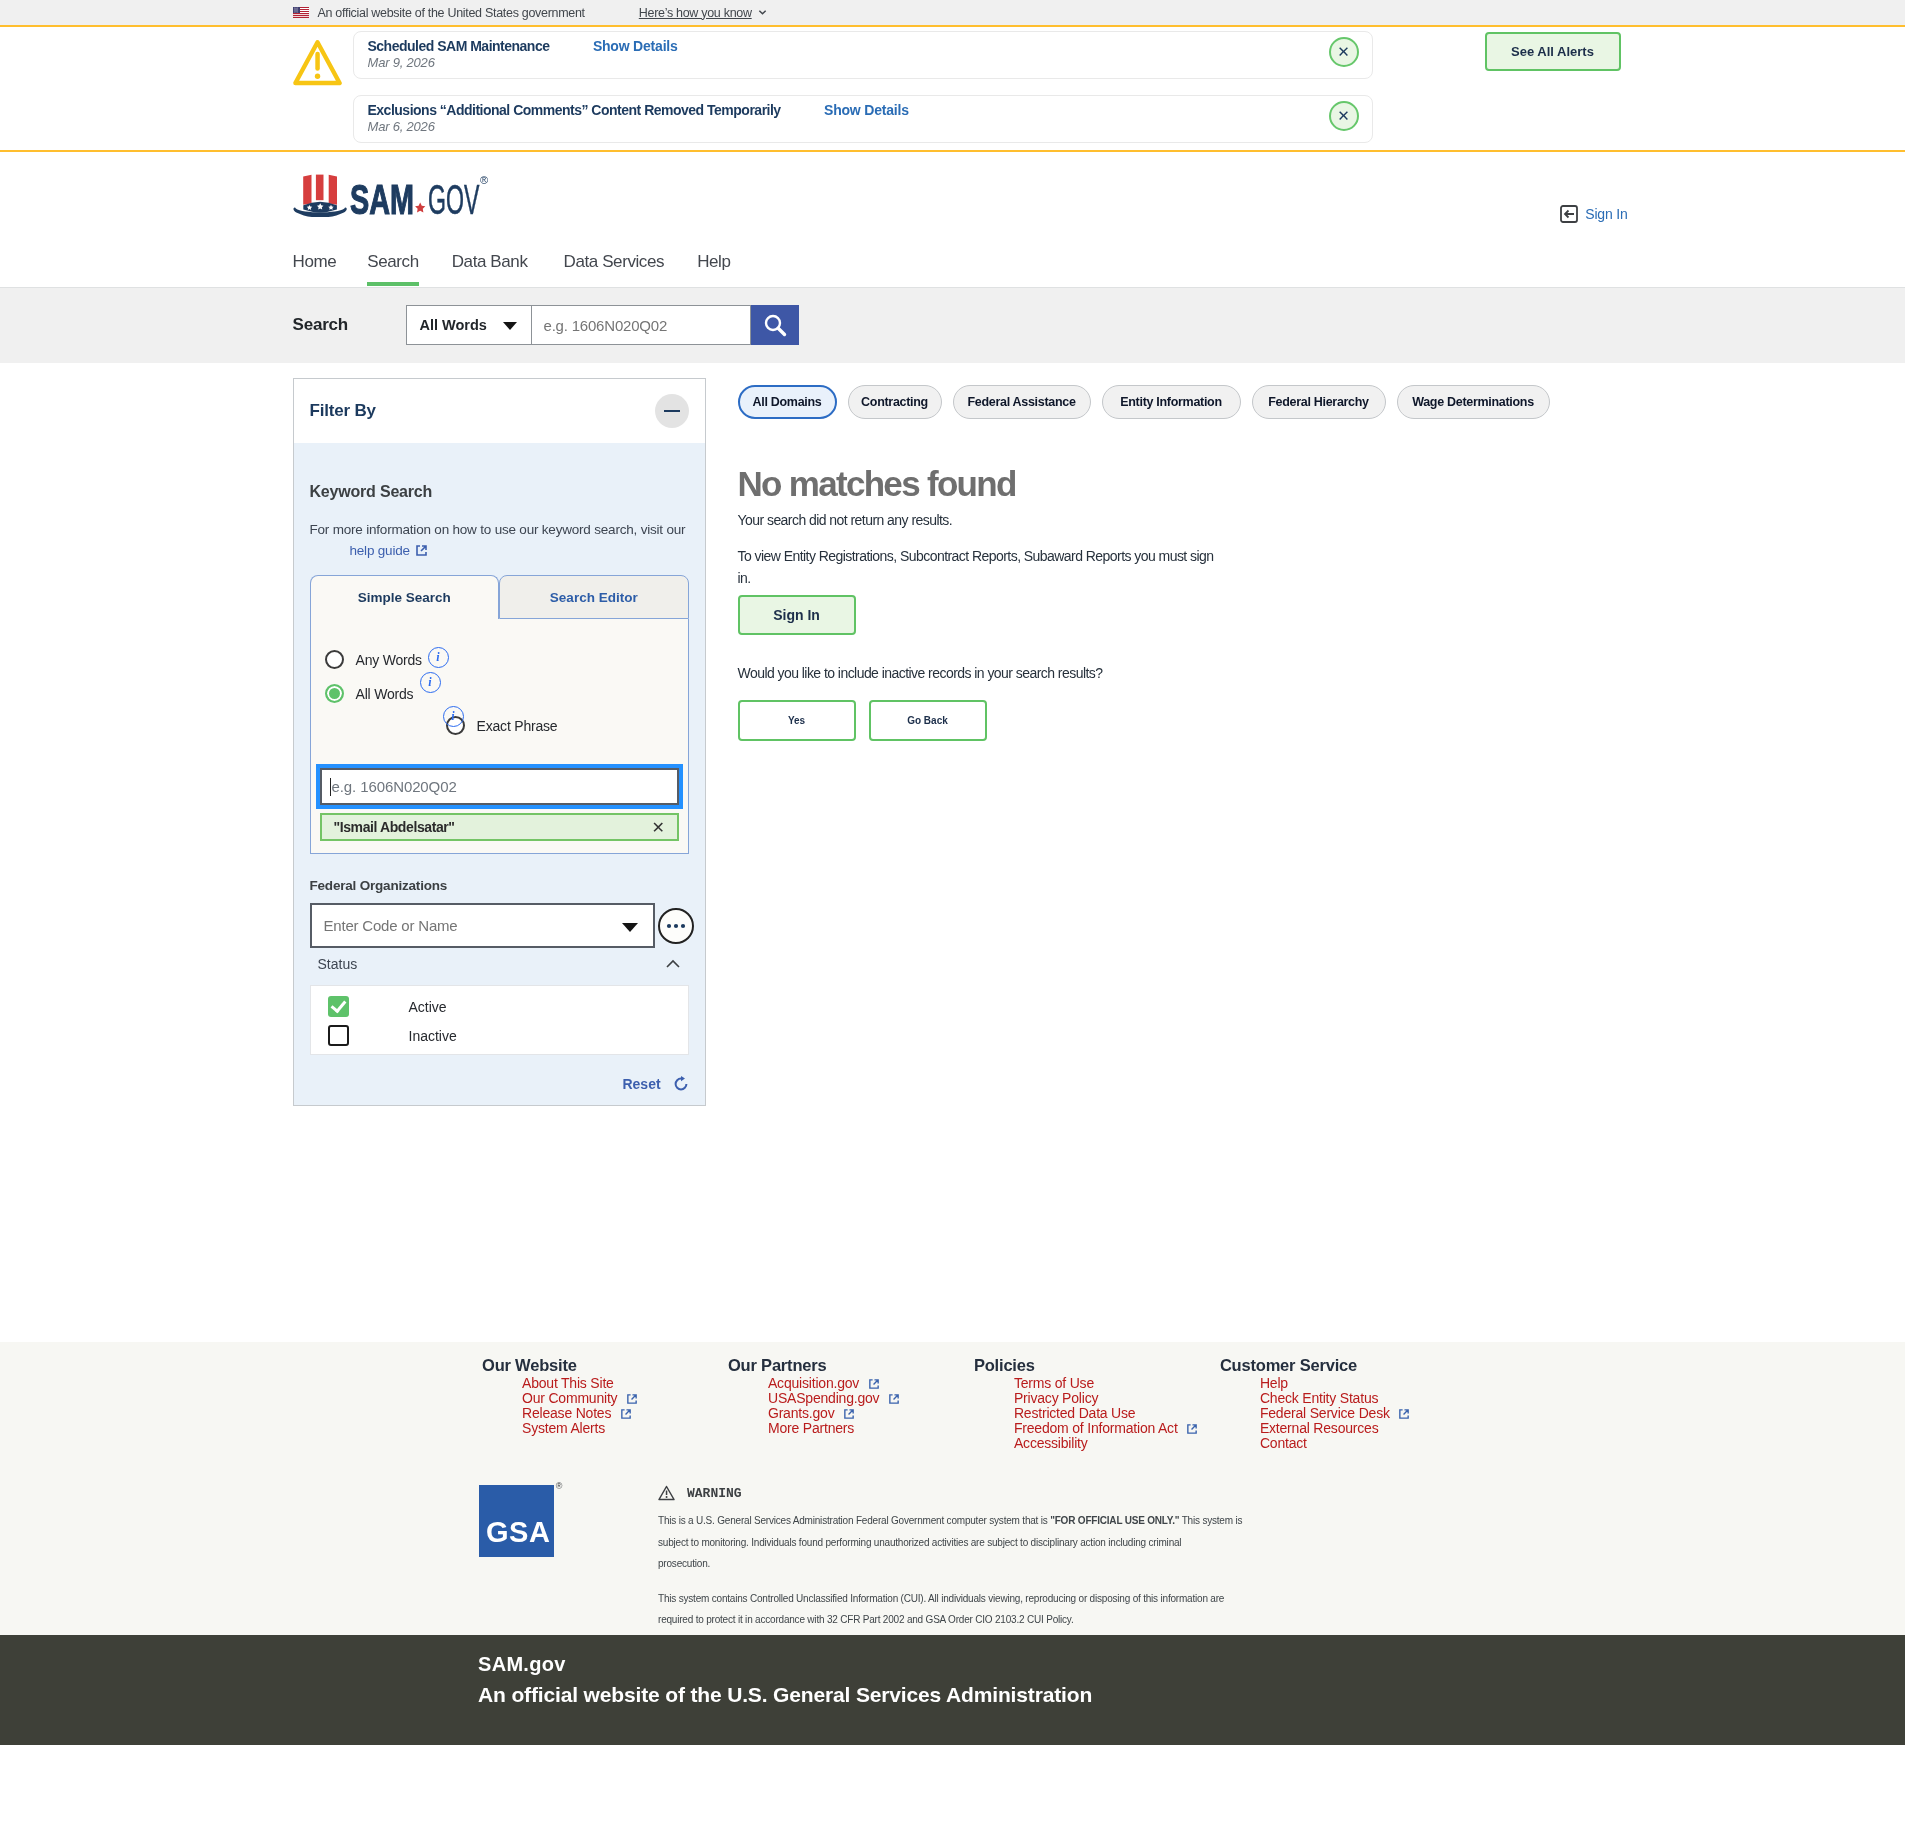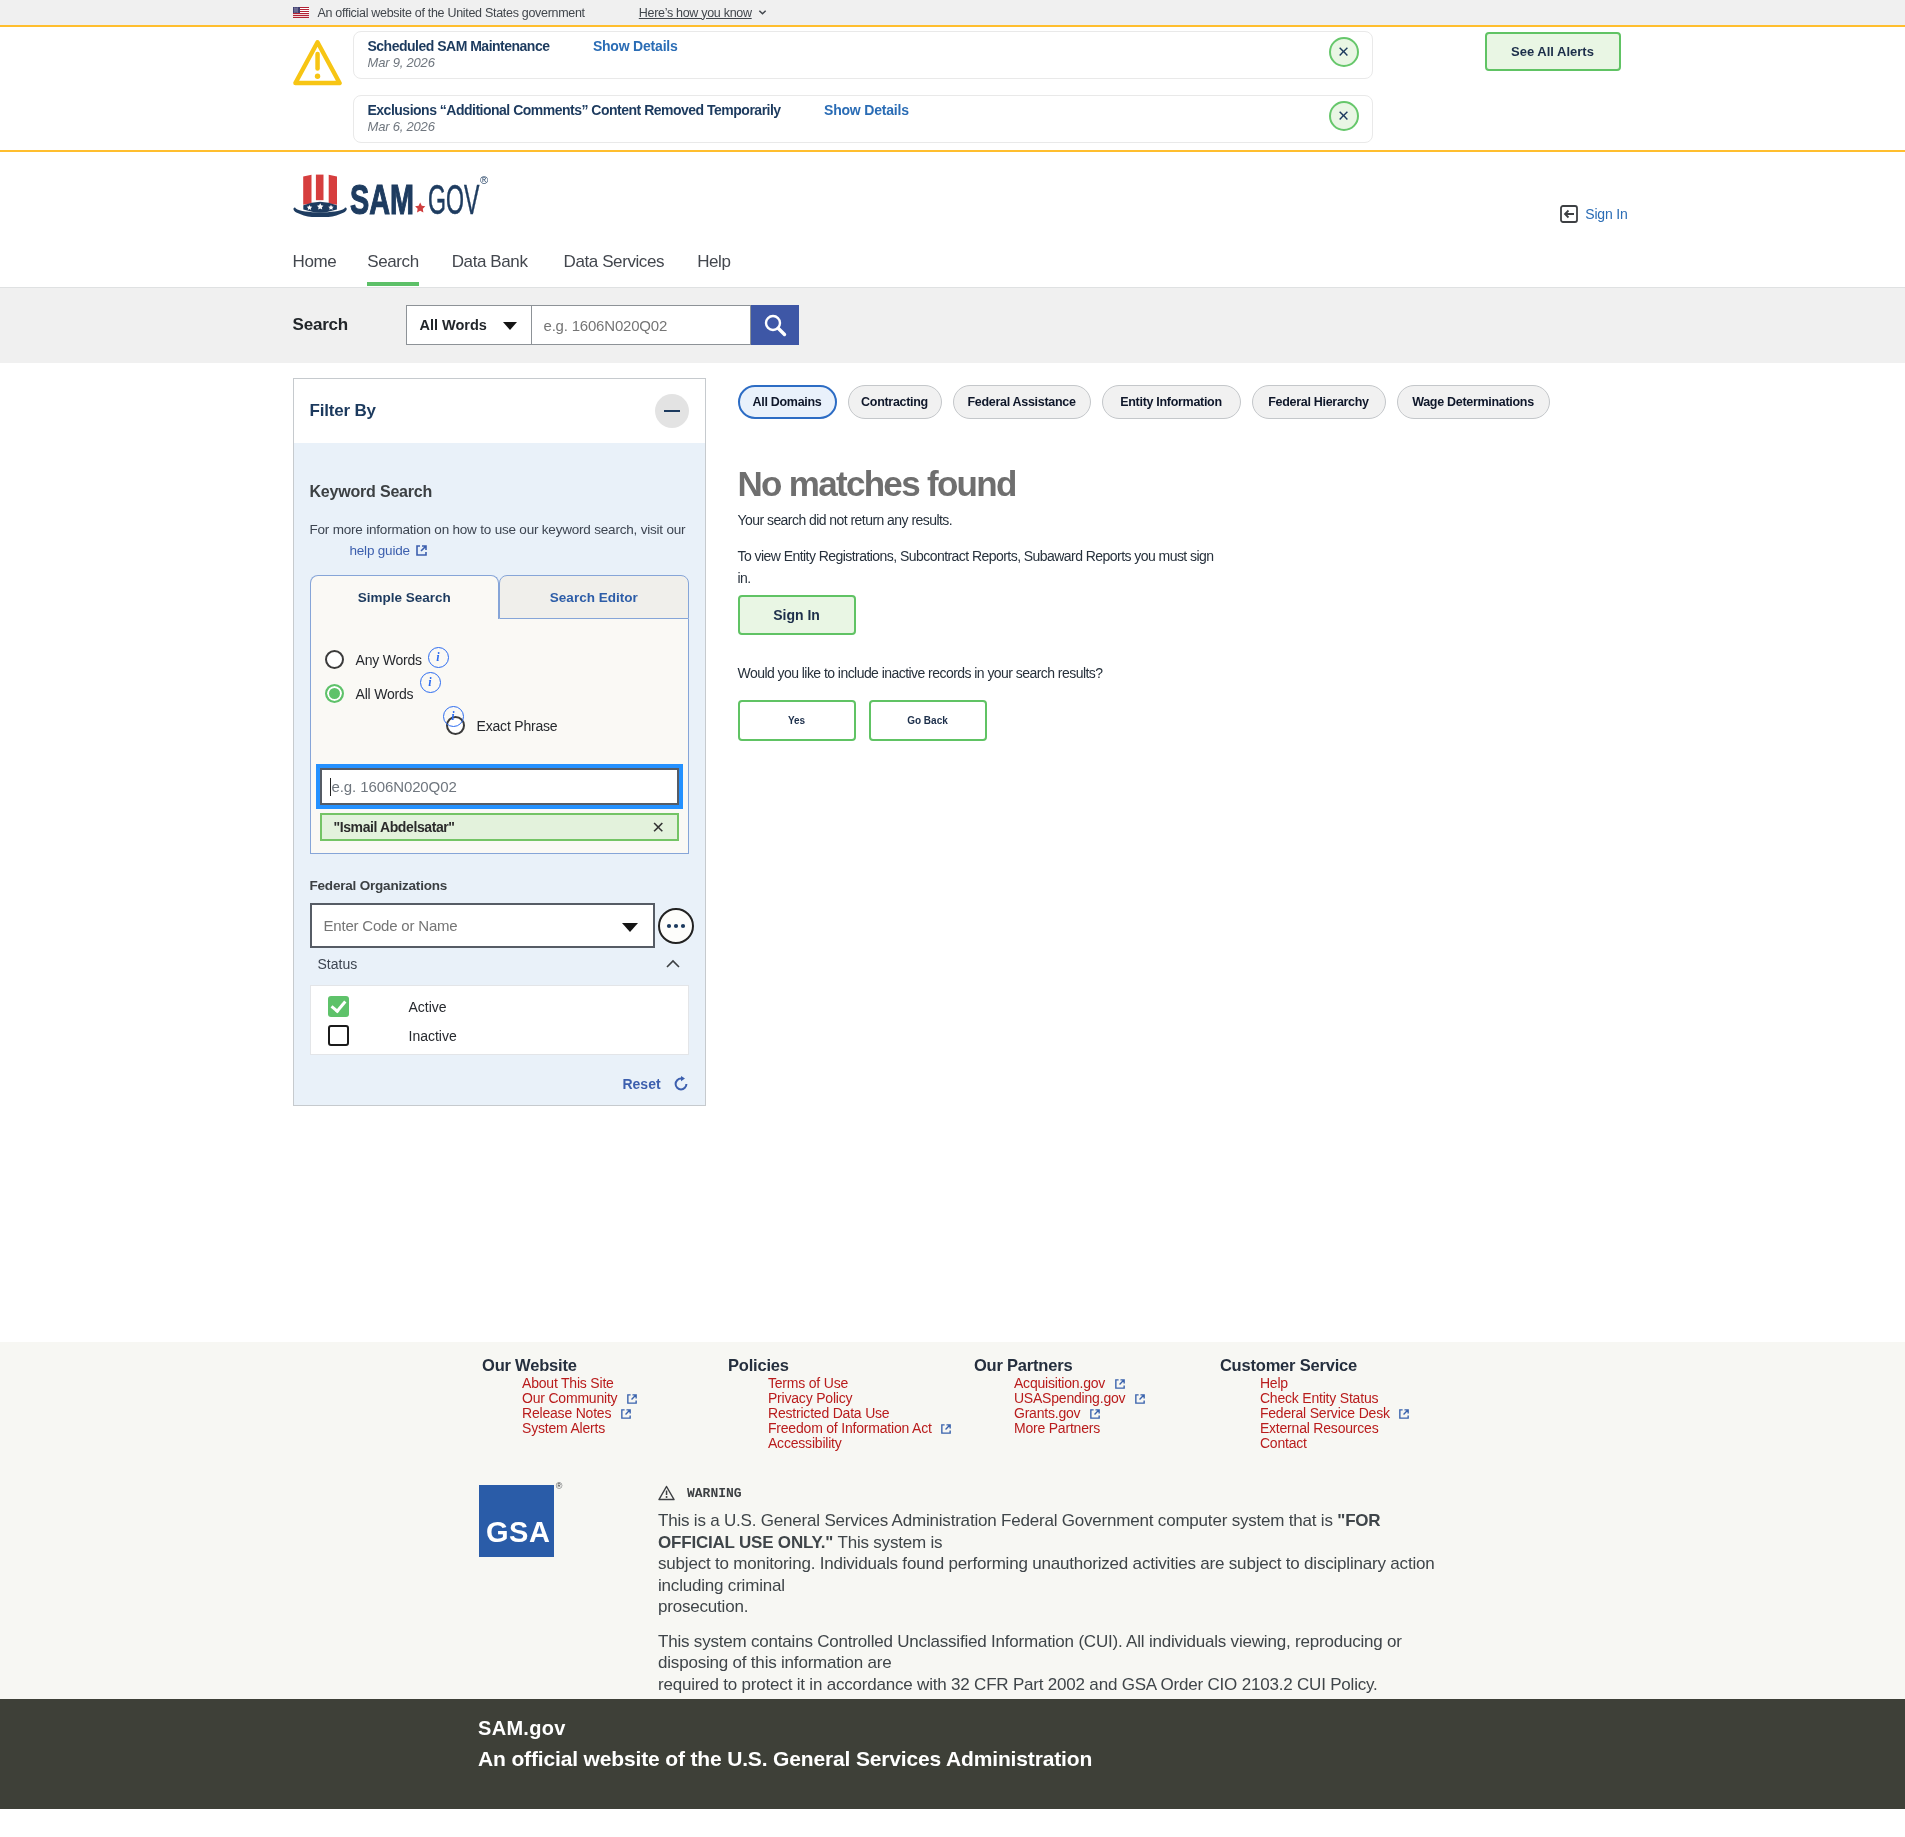--- a/index.html
+++ b/index.html
@@ -130,21 +130,21 @@
 .f-col { width:247px; }
 .f-col h4 { font-size:16.5px; font-weight:bold; color:#252f3e; letter-spacing:-0.2px; margin-bottom:2px; line-height:18px; }
 .f-col a { display:block; font-size:14px; color:#b91c1c; line-height:15px; letter-spacing:-0.2px; }
 .gsa-row { display:flex; padding:34px 0 0; }
 .gsa-logo { flex:none; width:75px; height:72px; background:#2a5ca8; color:#fff; position:relative; margin-left:1px; }
 .gsa-logo span { position:absolute; left:7px; bottom:8px; font-size:29px; font-weight:bold; letter-spacing:0.5px; }
 .gsa-logo .r { position:absolute; left:auto; right:-9px; top:-4px; color:#3d4043; font-size:9px; font-weight:normal; }
 .warn-block { margin-left:104px; width:790px; }
 .warn-h { font-family:"Liberation Mono",monospace; font-size:13px; font-weight:bold; color:#3d4043; display:flex; align-items:center; }
 .warn-h svg { margin-right:12px; }
-.warn-p { margin-top:9px; font-size:17px; line-height:21.5px; color:#3f4549; letter-spacing:-0.2px; }
+.warn-p { margin-top:9px; font-size:10px; line-height:21.5px; color:#3f4549; letter-spacing:-0.2px; }
 .warn-p + .warn-p { margin-top:13px; }
 
 
 .identifier { background:#3e4038; height:110px; }
 .identifier .inner { width:962px; margin-left:478px; padding-top:18px; }
 .id-1 { font-size:20px; font-weight:bold; color:#fff; letter-spacing:0.3px; line-height:23px; }
 .id-2 { margin-top:6px; font-size:21px; font-weight:bold; color:#fff; letter-spacing:-0.15px; line-height:25px; }
 </style>
 </head>
 <body>
@@ -367,45 +367,45 @@
               <path d="M5 2 H2 V11 H11 V8" fill="none" stroke="#3a63ad" stroke-width="1.5"></path>
               <path d="M7 2 H11 V6 M11 2 L6 7" fill="none" stroke="#3a63ad" stroke-width="1.5"></path>
             </svg></a>
         <a href="#">Release Notes <svg class="ext" width="12" height="12" viewBox="0 0 13 13">
               <path d="M5 2 H2 V11 H11 V8" fill="none" stroke="#3a63ad" stroke-width="1.5"></path>
               <path d="M7 2 H11 V6 M11 2 L6 7" fill="none" stroke="#3a63ad" stroke-width="1.5"></path>
             </svg></a>
         <a href="#">System Alerts</a>
       </div>
       <div class="f-col">
+        <h4>Our Partners</h4>
+        <a href="#">Acquisition.gov <svg class="ext" width="12" height="12" viewBox="0 0 13 13">
+              <path d="M5 2 H2 V11 H11 V8" fill="none" stroke="#3a63ad" stroke-width="1.5"></path>
+              <path d="M7 2 H11 V6 M11 2 L6 7" fill="none" stroke="#3a63ad" stroke-width="1.5"></path>
+            </svg></a>
+        <a href="#">USASpending.gov <svg class="ext" width="12" height="12" viewBox="0 0 13 13">
+              <path d="M5 2 H2 V11 H11 V8" fill="none" stroke="#3a63ad" stroke-width="1.5"></path>
+              <path d="M7 2 H11 V6 M11 2 L6 7" fill="none" stroke="#3a63ad" stroke-width="1.5"></path>
+            </svg></a>
+        <a href="#">Grants.gov <svg class="ext" width="12" height="12" viewBox="0 0 13 13">
+              <path d="M5 2 H2 V11 H11 V8" fill="none" stroke="#3a63ad" stroke-width="1.5"></path>
+              <path d="M7 2 H11 V6 M11 2 L6 7" fill="none" stroke="#3a63ad" stroke-width="1.5"></path>
+            </svg></a>
+        <a href="#">More Partners</a>
+      </div>
+      <div class="f-col">
         <h4>Policies</h4>
         <a href="#">Terms of Use</a>
         <a href="#">Privacy Policy</a>
         <a href="#">Restricted Data Use</a>
         <a href="#">Freedom of Information Act <svg class="ext" width="12" height="12" viewBox="0 0 13 13">
               <path d="M5 2 H2 V11 H11 V8" fill="none" stroke="#3a63ad" stroke-width="1.5"></path>
               <path d="M7 2 H11 V6 M11 2 L6 7" fill="none" stroke="#3a63ad" stroke-width="1.5"></path>
             </svg></a>
         <a href="#">Accessibility</a>
-      </div>
-      <div class="f-col">
-        <h4>Our Partners</h4>
-        <a href="#">Acquisition.gov <svg class="ext" width="12" height="12" viewBox="0 0 13 13">
-              <path d="M5 2 H2 V11 H11 V8" fill="none" stroke="#3a63ad" stroke-width="1.5"></path>
-              <path d="M7 2 H11 V6 M11 2 L6 7" fill="none" stroke="#3a63ad" stroke-width="1.5"></path>
-            </svg></a>
-        <a href="#">USASpending.gov <svg class="ext" width="12" height="12" viewBox="0 0 13 13">
-              <path d="M5 2 H2 V11 H11 V8" fill="none" stroke="#3a63ad" stroke-width="1.5"></path>
-              <path d="M7 2 H11 V6 M11 2 L6 7" fill="none" stroke="#3a63ad" stroke-width="1.5"></path>
-            </svg></a>
-        <a href="#">Grants.gov <svg class="ext" width="12" height="12" viewBox="0 0 13 13">
-              <path d="M5 2 H2 V11 H11 V8" fill="none" stroke="#3a63ad" stroke-width="1.5"></path>
-              <path d="M7 2 H11 V6 M11 2 L6 7" fill="none" stroke="#3a63ad" stroke-width="1.5"></path>
-            </svg></a>
-        <a href="#">More Partners</a>
       </div>
       <div class="f-col" style="width:221px;">
         <h4>Customer Service</h4>
         <a href="#">Help</a>
         <a href="#">Check Entity Status</a>
         <a href="#">Federal Service Desk <svg class="ext" width="12" height="12" viewBox="0 0 13 13">
               <path d="M5 2 H2 V11 H11 V8" fill="none" stroke="#3a63ad" stroke-width="1.5"></path>
               <path d="M7 2 H11 V6 M11 2 L6 7" fill="none" stroke="#3a63ad" stroke-width="1.5"></path>
             </svg></a>
         <a href="#">External Resources</a>

